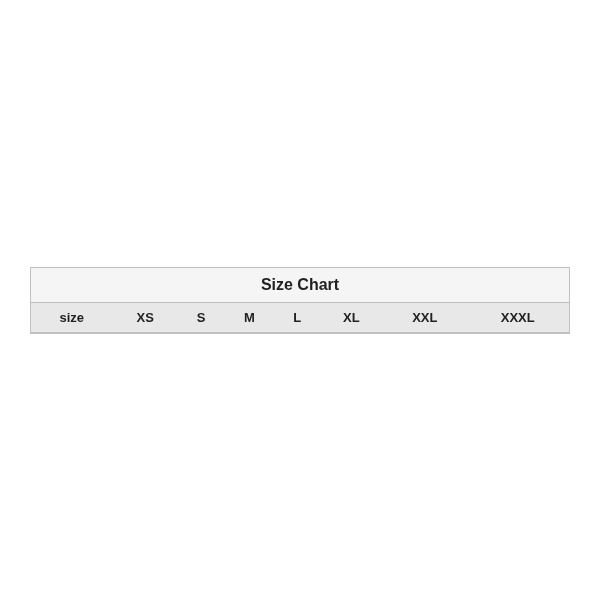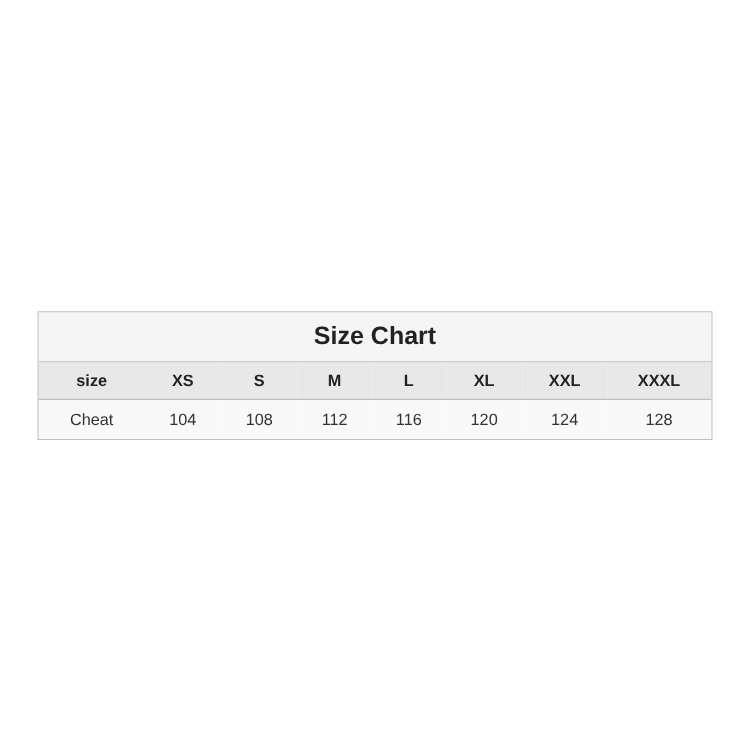--- a/index.html
+++ b/index.html
@@ -24,21 +24,21 @@
     }
 
     .table-title-row {
       background: #f5f5f5;
       text-align: center;
       padding: 8px 0;
       border-bottom: 1px solid #c0c0c0;
     }
 
     .table-title {
-      font-size: 20px;
+      font-size: 16px;
       font-weight: bold;
       color: #222;
     }
 
     table {
       width: 100%;
       border-collapse: collapse;
     }
 
     thead tr {
@@ -101,25 +101,15 @@
           <th>S</th>
           <th>M</th>
           <th>L</th>
           <th>XL</th>
           <th>XXL</th>
           <th>XXXL</th>
         </tr>
     </thead>
     <tbody>
 
-    <tr>
-          <td>Cheat</td>
-          <td>104</td>
-          <td>108</td>
-          <td>112</td>
-          <td>116</td>
-          <td>120</td>
-          <td>124</td>
-          <td>128</td>
-        </tr>
       </tbody>
   </table>
 </div>
 
 </body></html>

